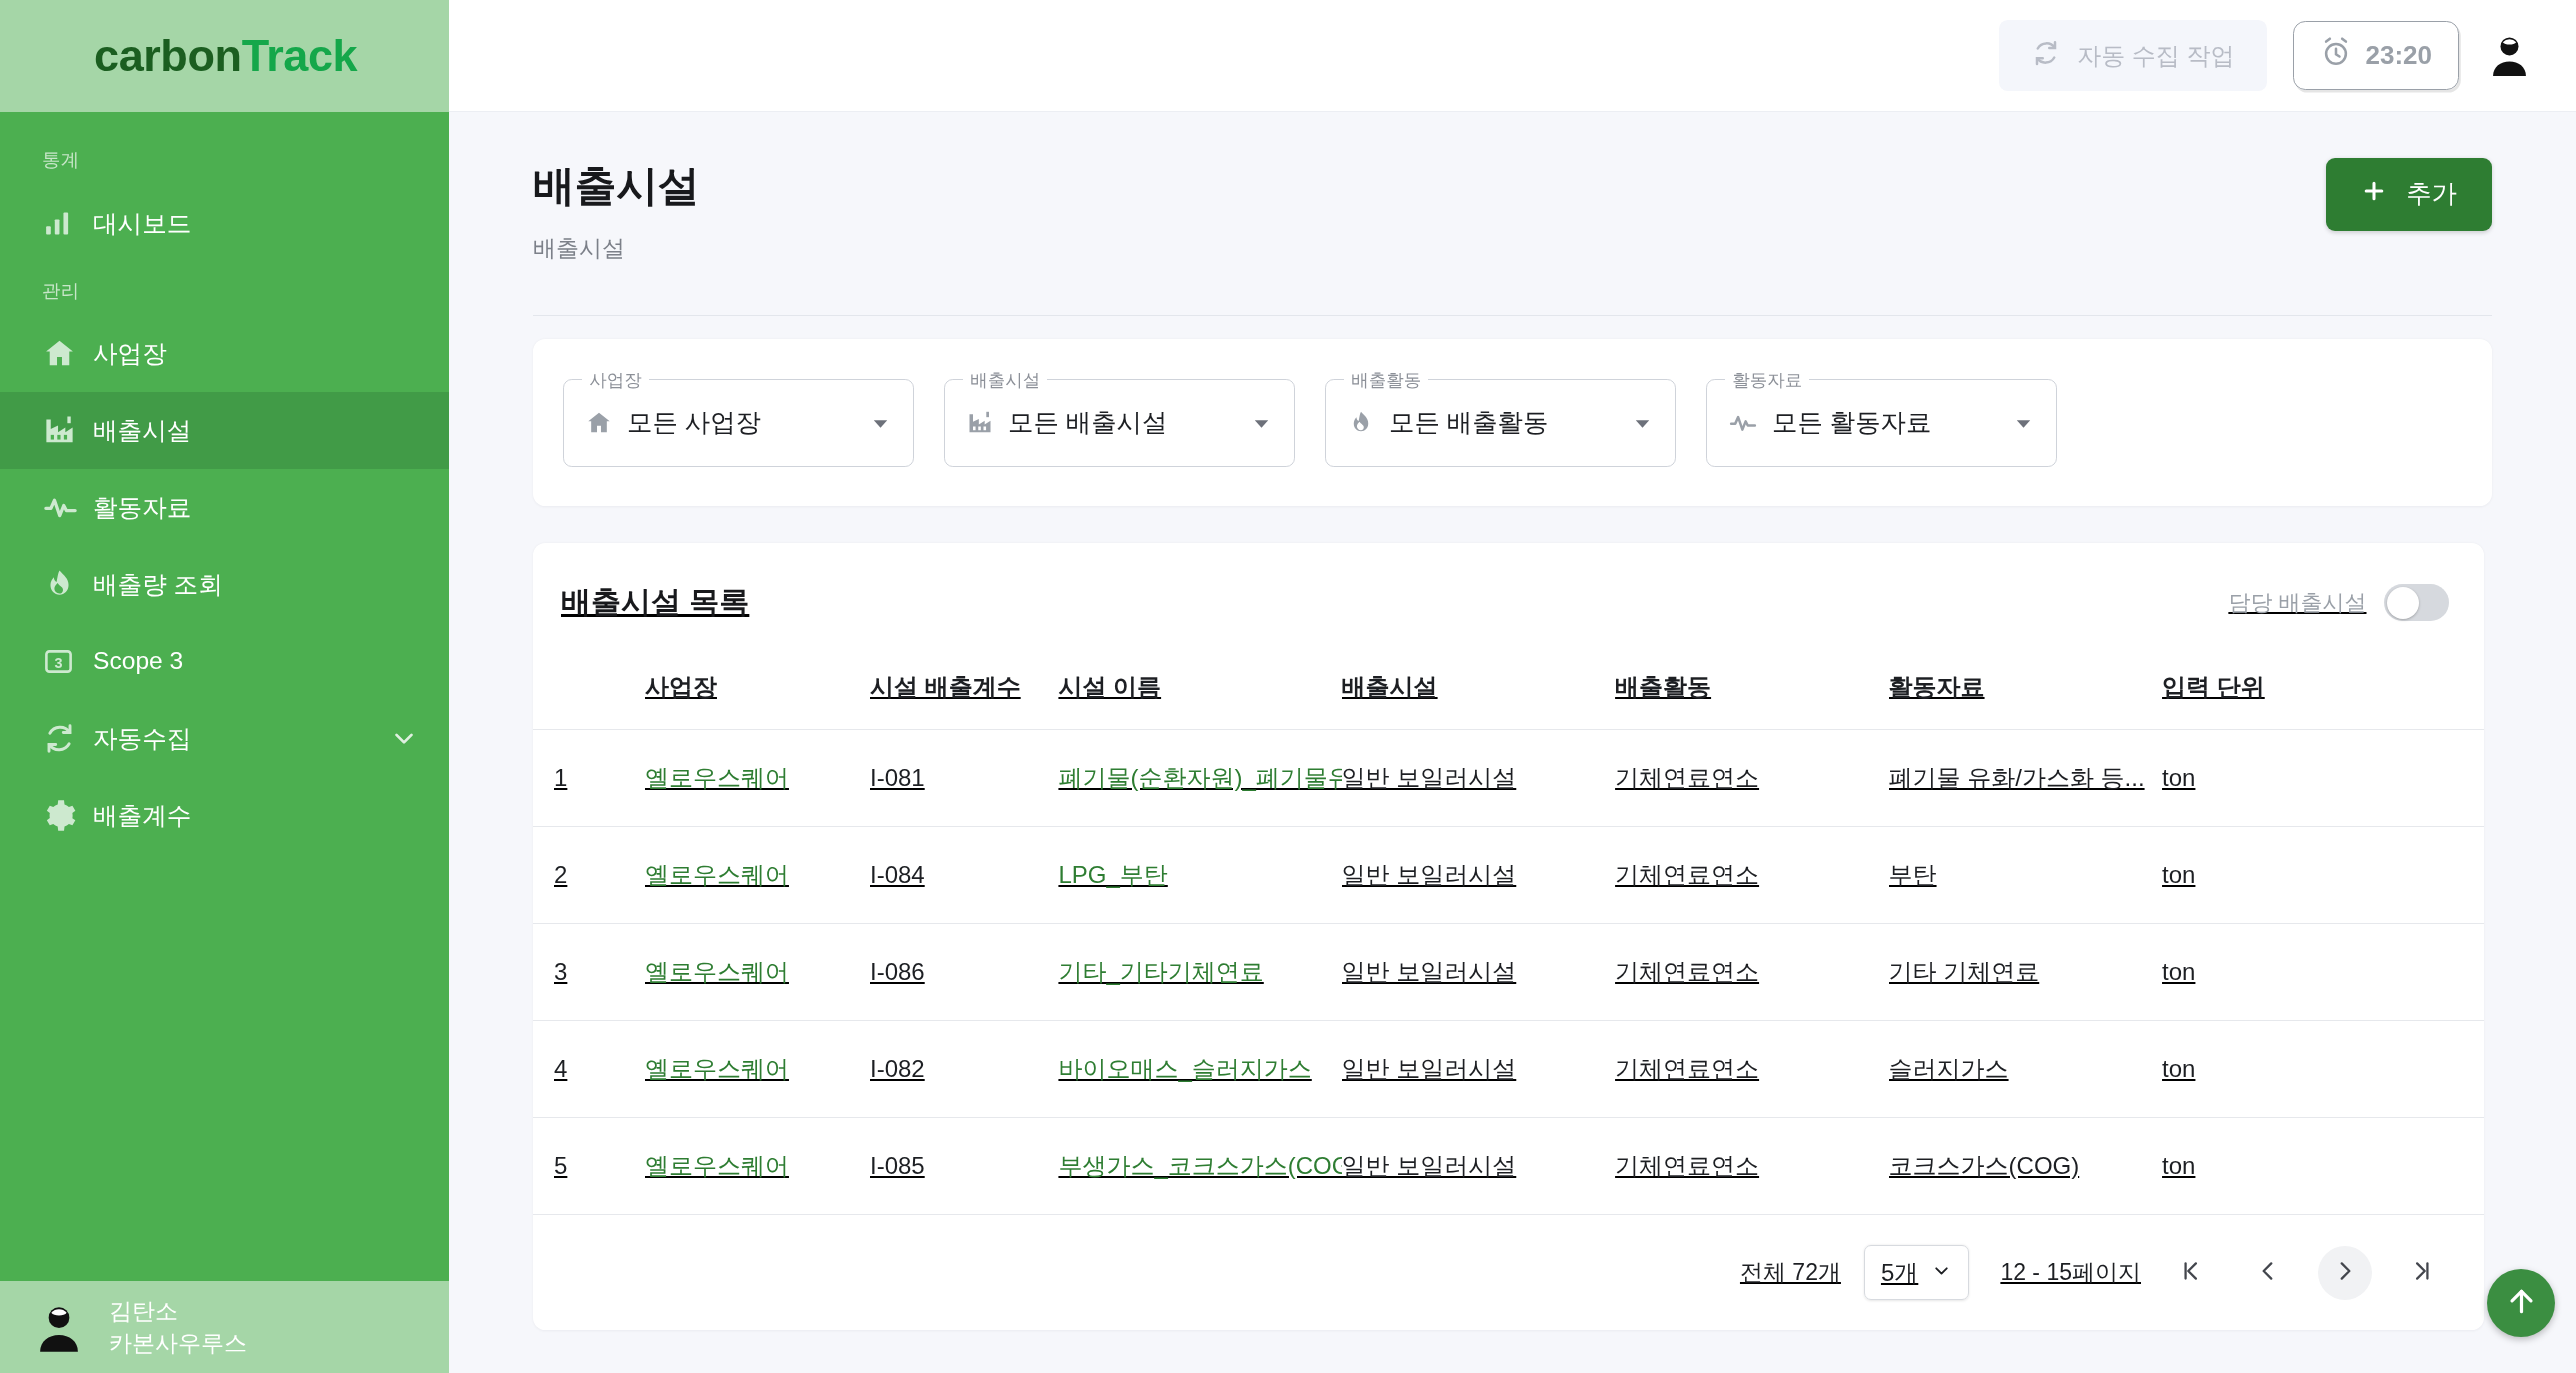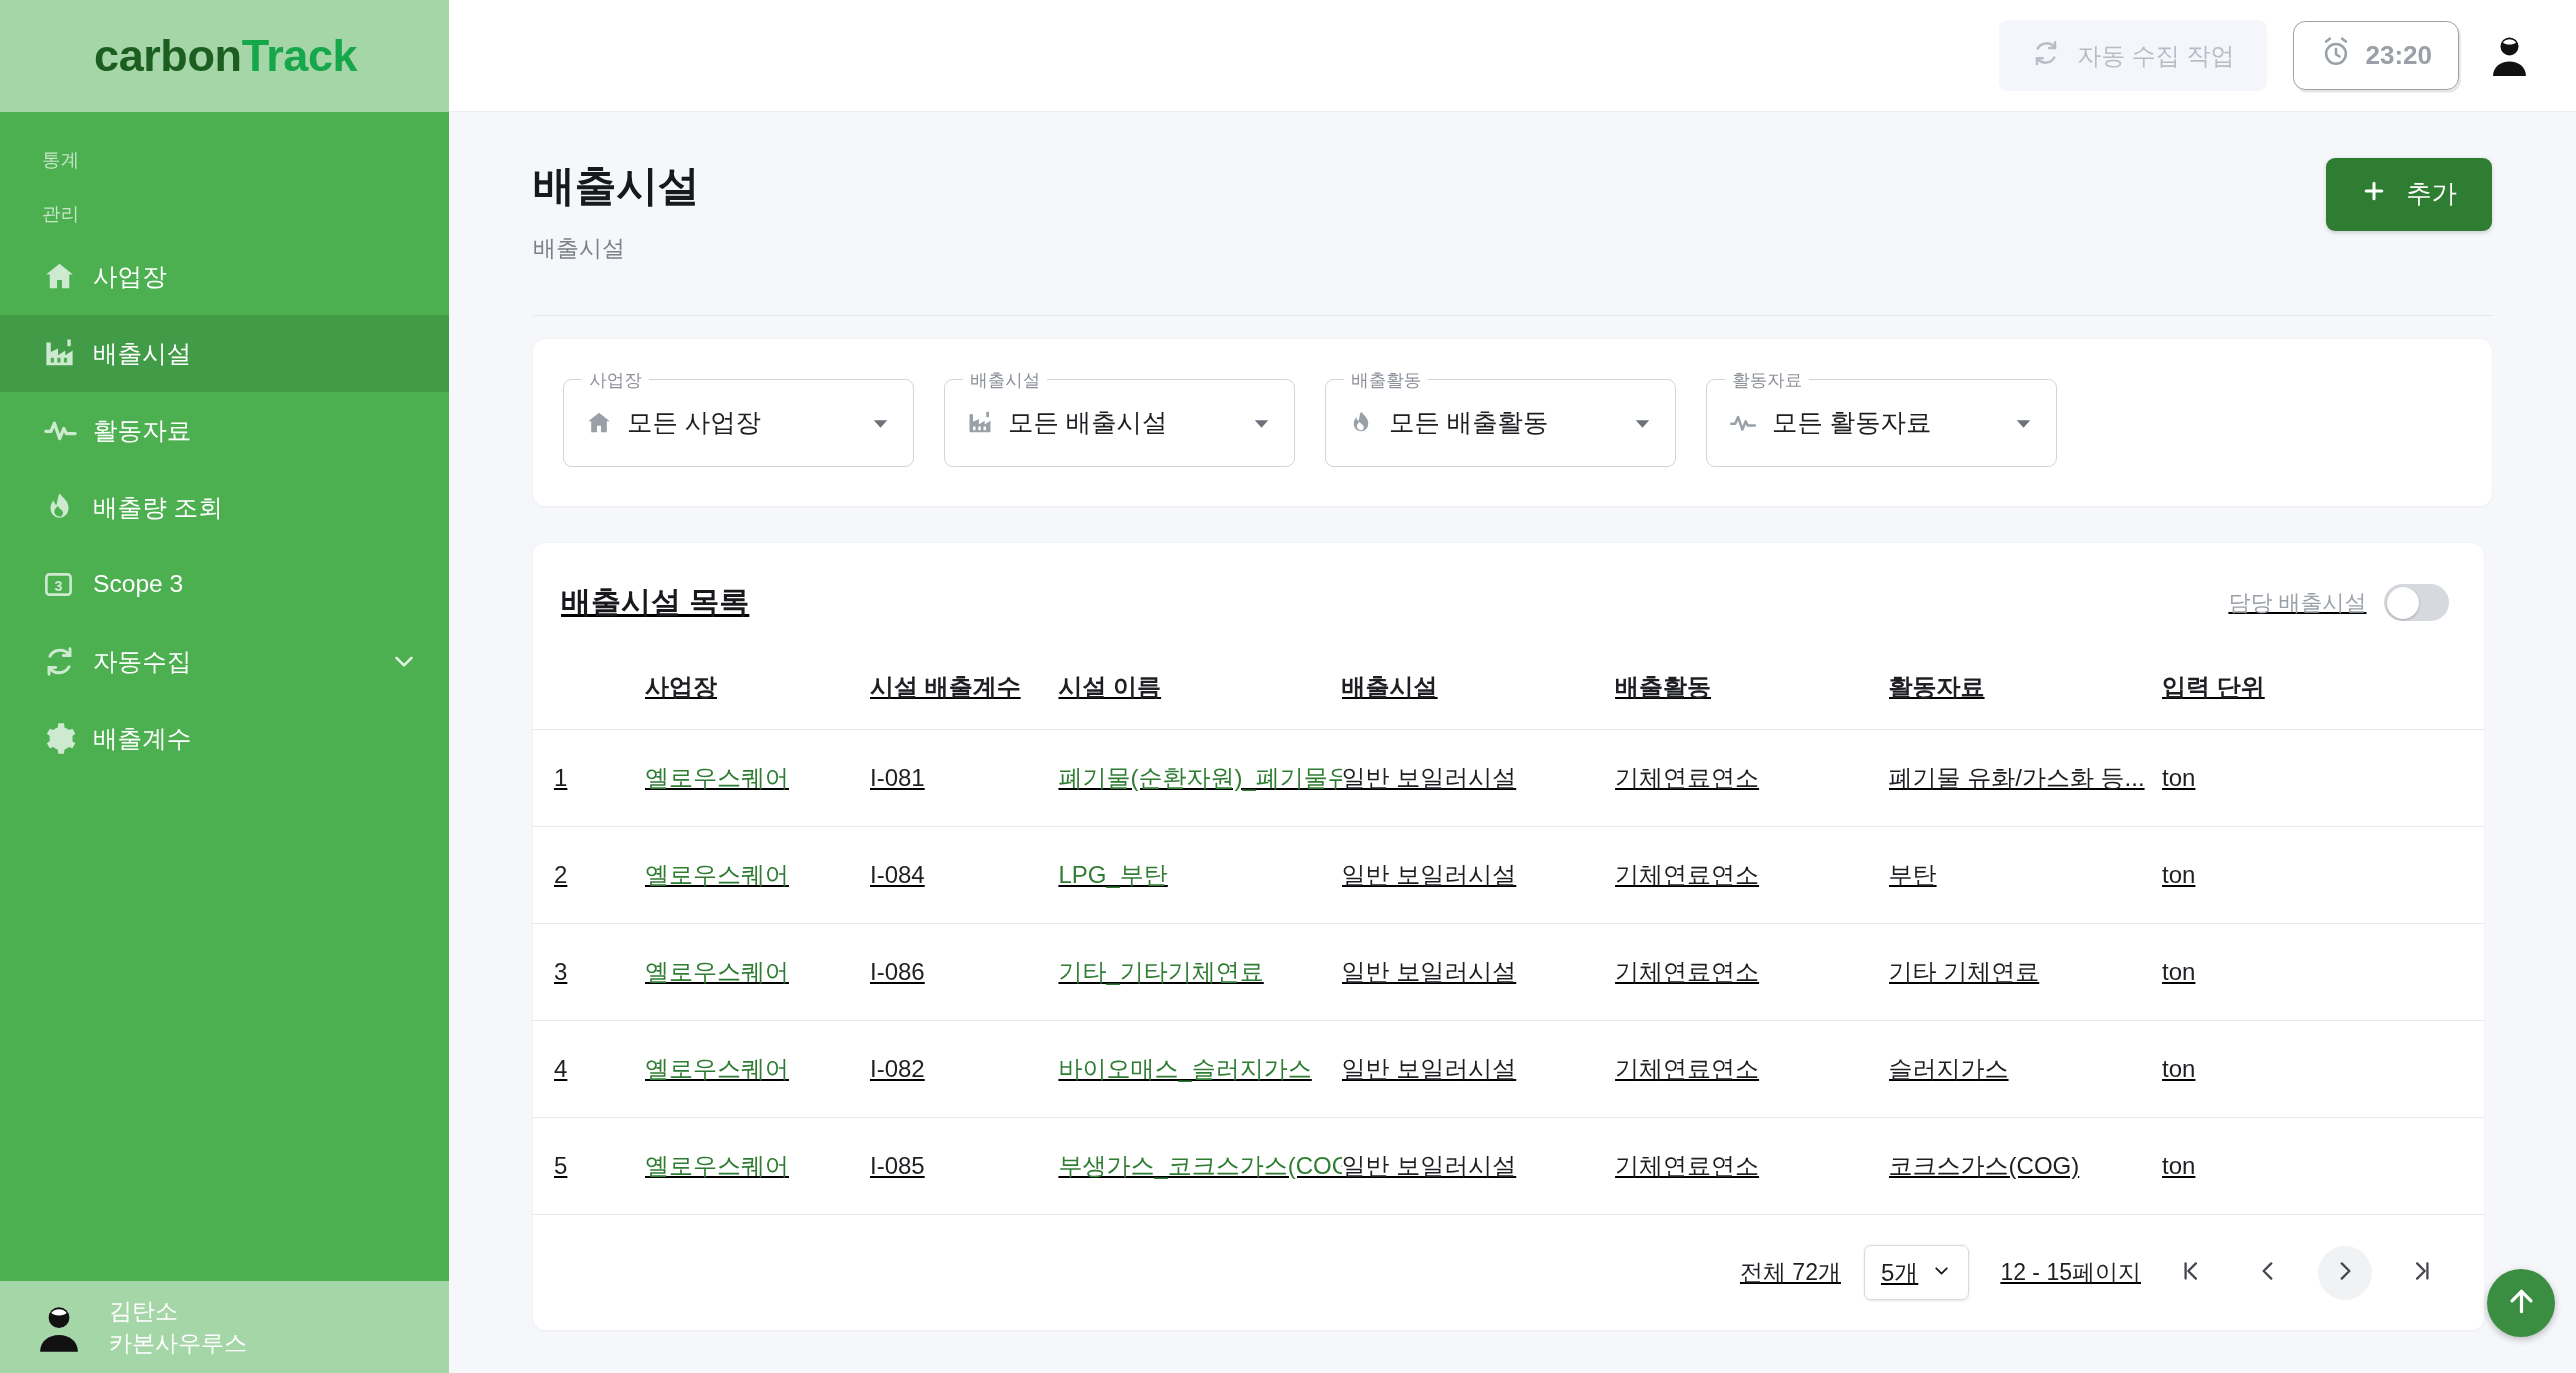--- a/index.html
+++ b/index.html
@@ -193,20 +193,30 @@
     <div class="brand">
       <div class="brand-text">
         <span class="brand-a">carbon</span><span class="brand-b">Track</span>
       </div>
     </div>
 
     <nav class="nav">
 
       <div class="nav-section">통계</div>
 
+      <div class="nav-item">
+        <span class="nav-icon">
+          <svg width="33" height="33" viewBox="0 0 24 24" fill="currentColor">
+              <rect x="3" y="14" width="3.4" height="6" rx="0.7"></rect>
+              <rect x="9.3" y="9" width="3.4" height="11" rx="0.7"></rect>
+              <rect x="15.6" y="4" width="3.4" height="16" rx="0.7"></rect>
+            </svg>
+        </span>
+        <span class="nav-label">대시보드</span>
+      </div>
 
       <div class="nav-section">관리</div>
 
       <div class="nav-item">
         <span class="nav-icon">
           <svg width="35" height="35" viewBox="0 0 24 24" fill="currentColor">
               <path d="M12 3.2 2.8 10.6h2.5V20h5V14.4h3.4V20h5v-9.4h2.5z"></path>
             </svg>
         </span>
         <span class="nav-label">사업장</span>

